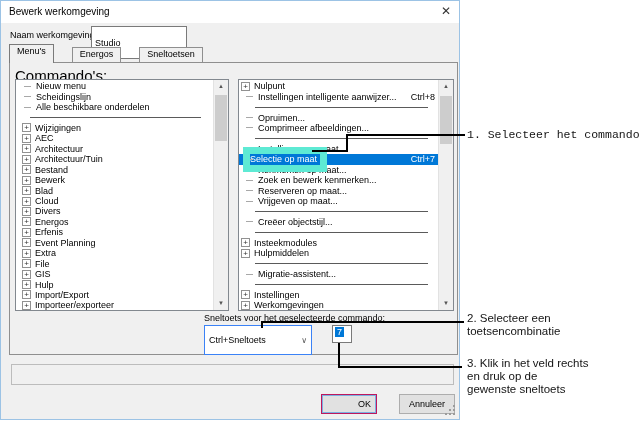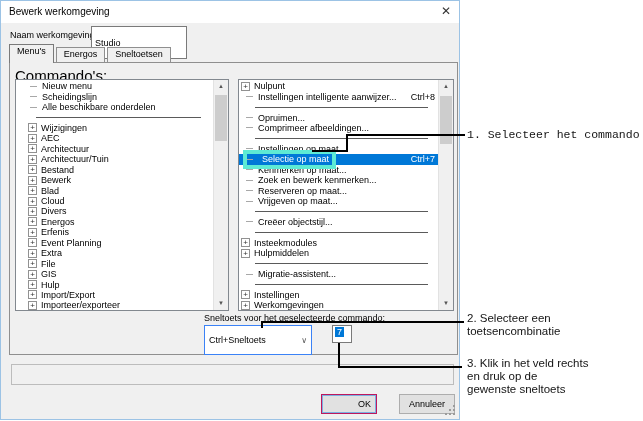--- a/index.html
+++ b/index.html
@@ -7,46 +7,46 @@
         font-family:"Liberation Sans",sans-serif;-webkit-font-smoothing:antialiased;}
   .dialog{position:absolute;left:0;top:0;width:460px;height:420px;background:#f0f0f0;
           border:1px solid #9cc3e5;box-sizing:border-box;}
   .titlebar{position:absolute;left:0;top:0;width:100%;height:22px;background:#ffffff;}
   .title{position:absolute;left:8px;top:5px;font-size:10px;color:#000;}
   .close{position:absolute;right:8px;top:3px;font-size:12px;color:#333;cursor:default;}
   .name-label{position:absolute;left:9px;top:29px;font-size:9px;color:#000;}
   .name-input{position:absolute;left:90px;top:25px;width:88px;height:15px;border:1px solid #7a7a7a;
               background:#fff;font-size:9px;font-family:"Liberation Sans",sans-serif;padding:8px 3px;}
   
-  .tabs{position:absolute;left:8px;top:45px;height:17px;display:flex;align-items:flex-end;}
+  .tabs{position:absolute;left:8px;top:45px;height:17px;display:flex;align-items:flex-end;gap:16px;}
   .tab{height:14px;background:#f0f0f0;border:1px solid #8f8f8f;border-bottom:none;
        font-size:9px;padding:1px 7px 0 7px;margin-right:2px;color:#000;position:relative;z-index:1;}
   .tab.active{height:17px;z-index:3;border-color:#7a7a7a;}
   .tabpanel{position:absolute;left:8px;top:61px;width:447px;height:291px;border:1px solid #8f8f8f;
             background:#f0f0f0;z-index:2;}
   .cmd-label{position:absolute;left:5px;top:4px;font-size:15px;}
   .menus-label{position:absolute;left:228px;top:4px;font-size:9px;margin-top:16px;}
   
   .listbox{position:absolute;top:16px;height:232px;border:1px solid #82888f;background:#fff;
            box-sizing:border-box;display:flex;}
   .listbox.cmds{left:5px;width:214px;}
   .listbox.menus{left:228px;width:216px;}
   .rows{flex:1;overflow:hidden;padding-top:1px;}
   .lrow{height:10.45px;display:flex;align-items:center;font-size:9px;color:#000;
-        padding-left:12px;white-space:nowrap;}
+        padding-left:6px;white-space:nowrap;}
   .menus .lrow{padding-left:2px;}
   .tick{width:7px;height:1px;background:#a8a8a8;margin:0 5px 0 2px;flex:none;}
   .menus .tick{margin-left:5px;}
   .exp{width:9px;height:9px;box-sizing:border-box;border:1px solid #919191;background:#fff;
        font-size:8px;line-height:7px;text-align:center;color:#333;margin:0 4px 0 0;flex:none;}
   .sc{margin-left:auto;padding-right:3px;}
   .lrow.selected{background:#0078d7;color:#fff;}
   .lrow.sep .sepline{flex:1;height:1px;background:#5a5a5a;margin:0 10px 0 14px;}
   .cmds .lrow.sep .sepline{margin:0 12px 0 8px;}
-  .annobox{border:4px solid #5eead4;padding:0 3px 1px 15px;margin-left:-15px;position:relative;z-index:3;}
+  .annobox{border:7px solid #5eead4;padding:0 3px 1px 0;margin-left:-15px;position:relative;z-index:3;}
   
   .vscroll{width:14px;flex:none;background:#f0f0f0;border-left:1px solid #e2e2e2;position:relative;}
   .sbtn{position:absolute;left:0;width:14px;height:13px;text-align:center;font-size:6px;
         color:#555;line-height:13px;}
   .sb-up{top:0;}  .sb-dn{bottom:0;}
   .thumb{position:absolute;left:1px;width:12px;background:#cdcdcd;}
   .cmds .thumb{top:15px;height:46px;}
   .menus .thumb{top:16px;height:48px;}
   
   .sk-label{position:absolute;left:194px;top:250px;font-size:9px;}

